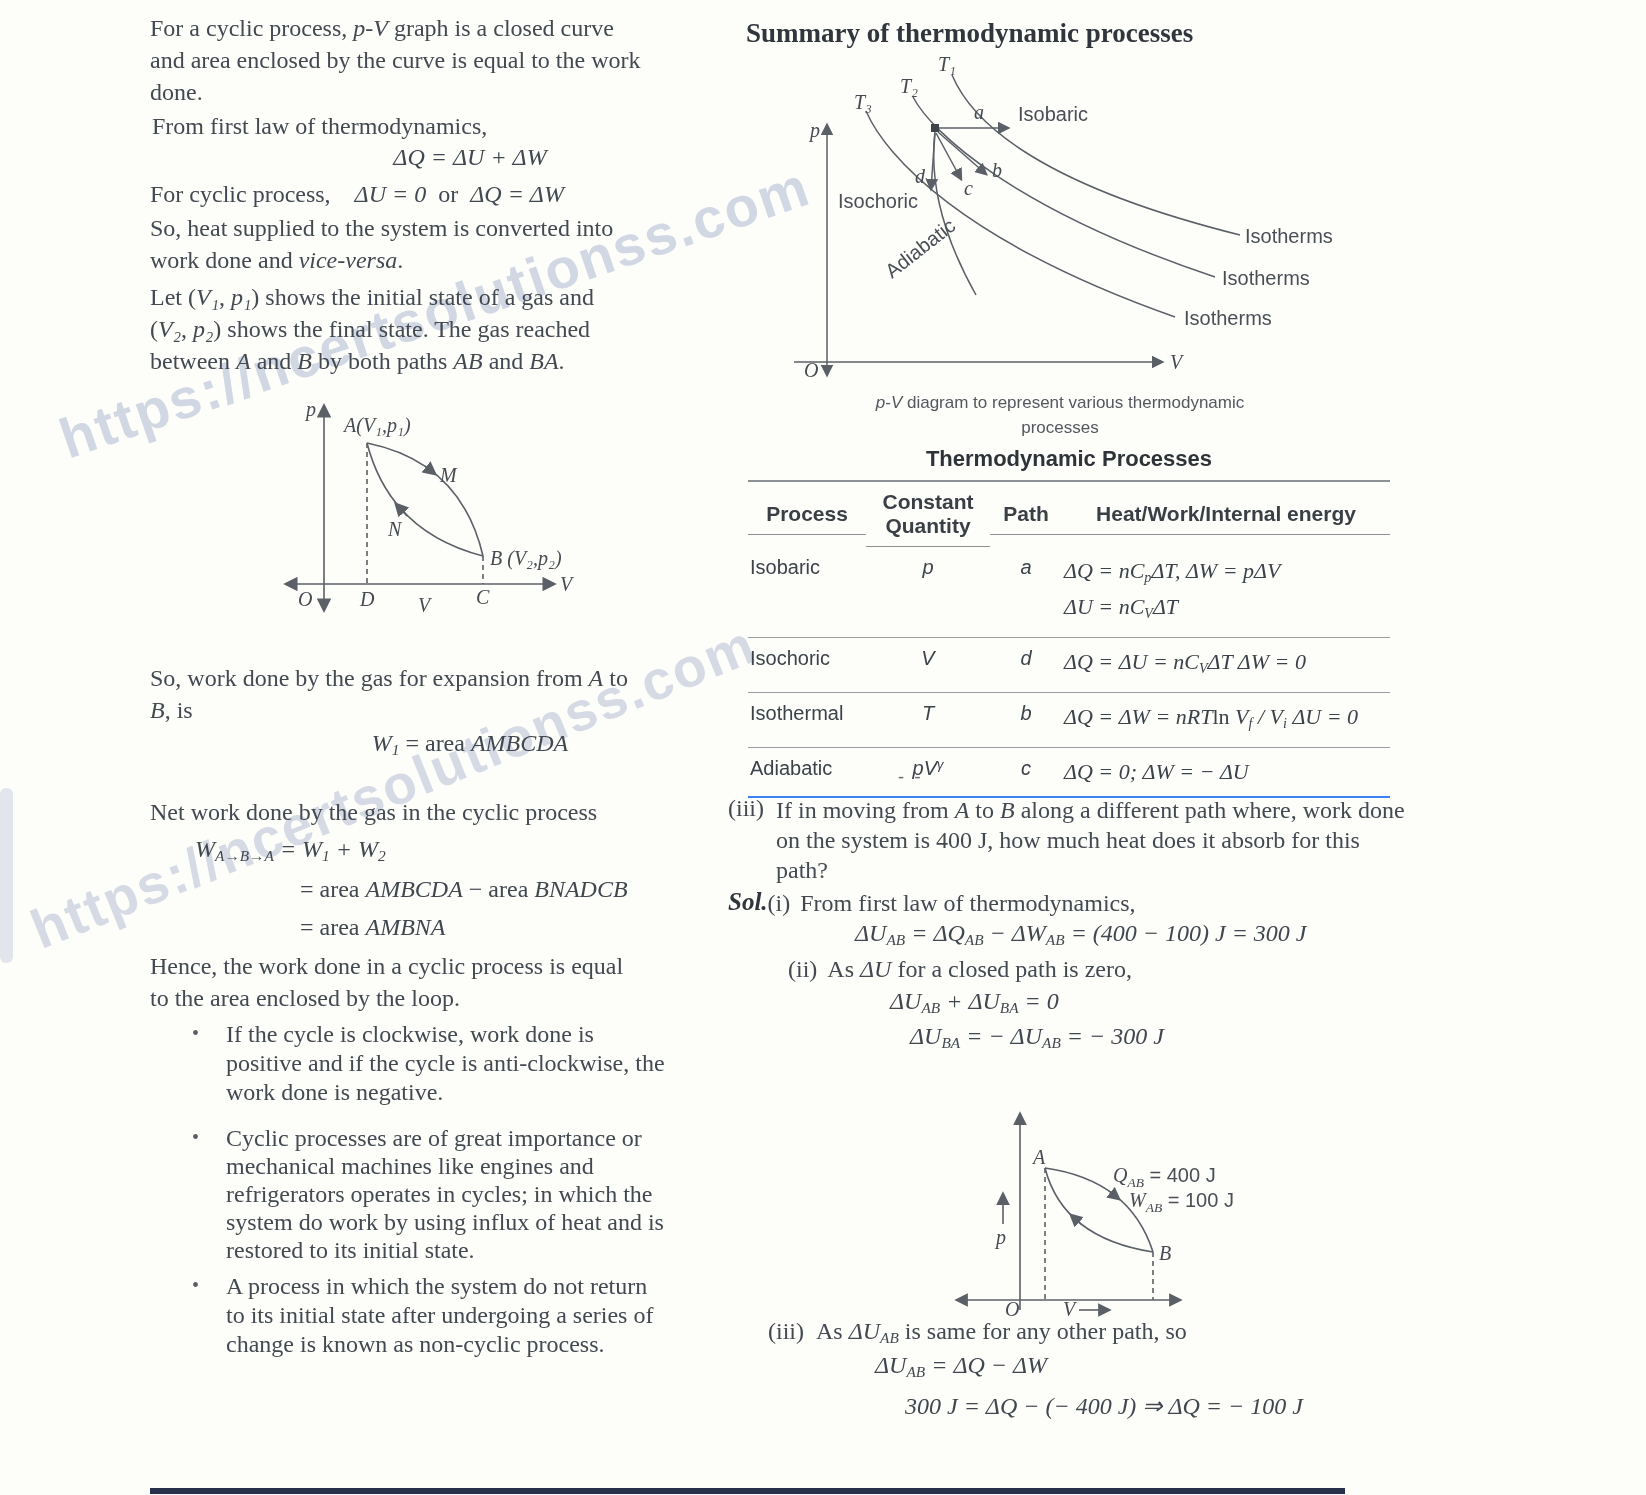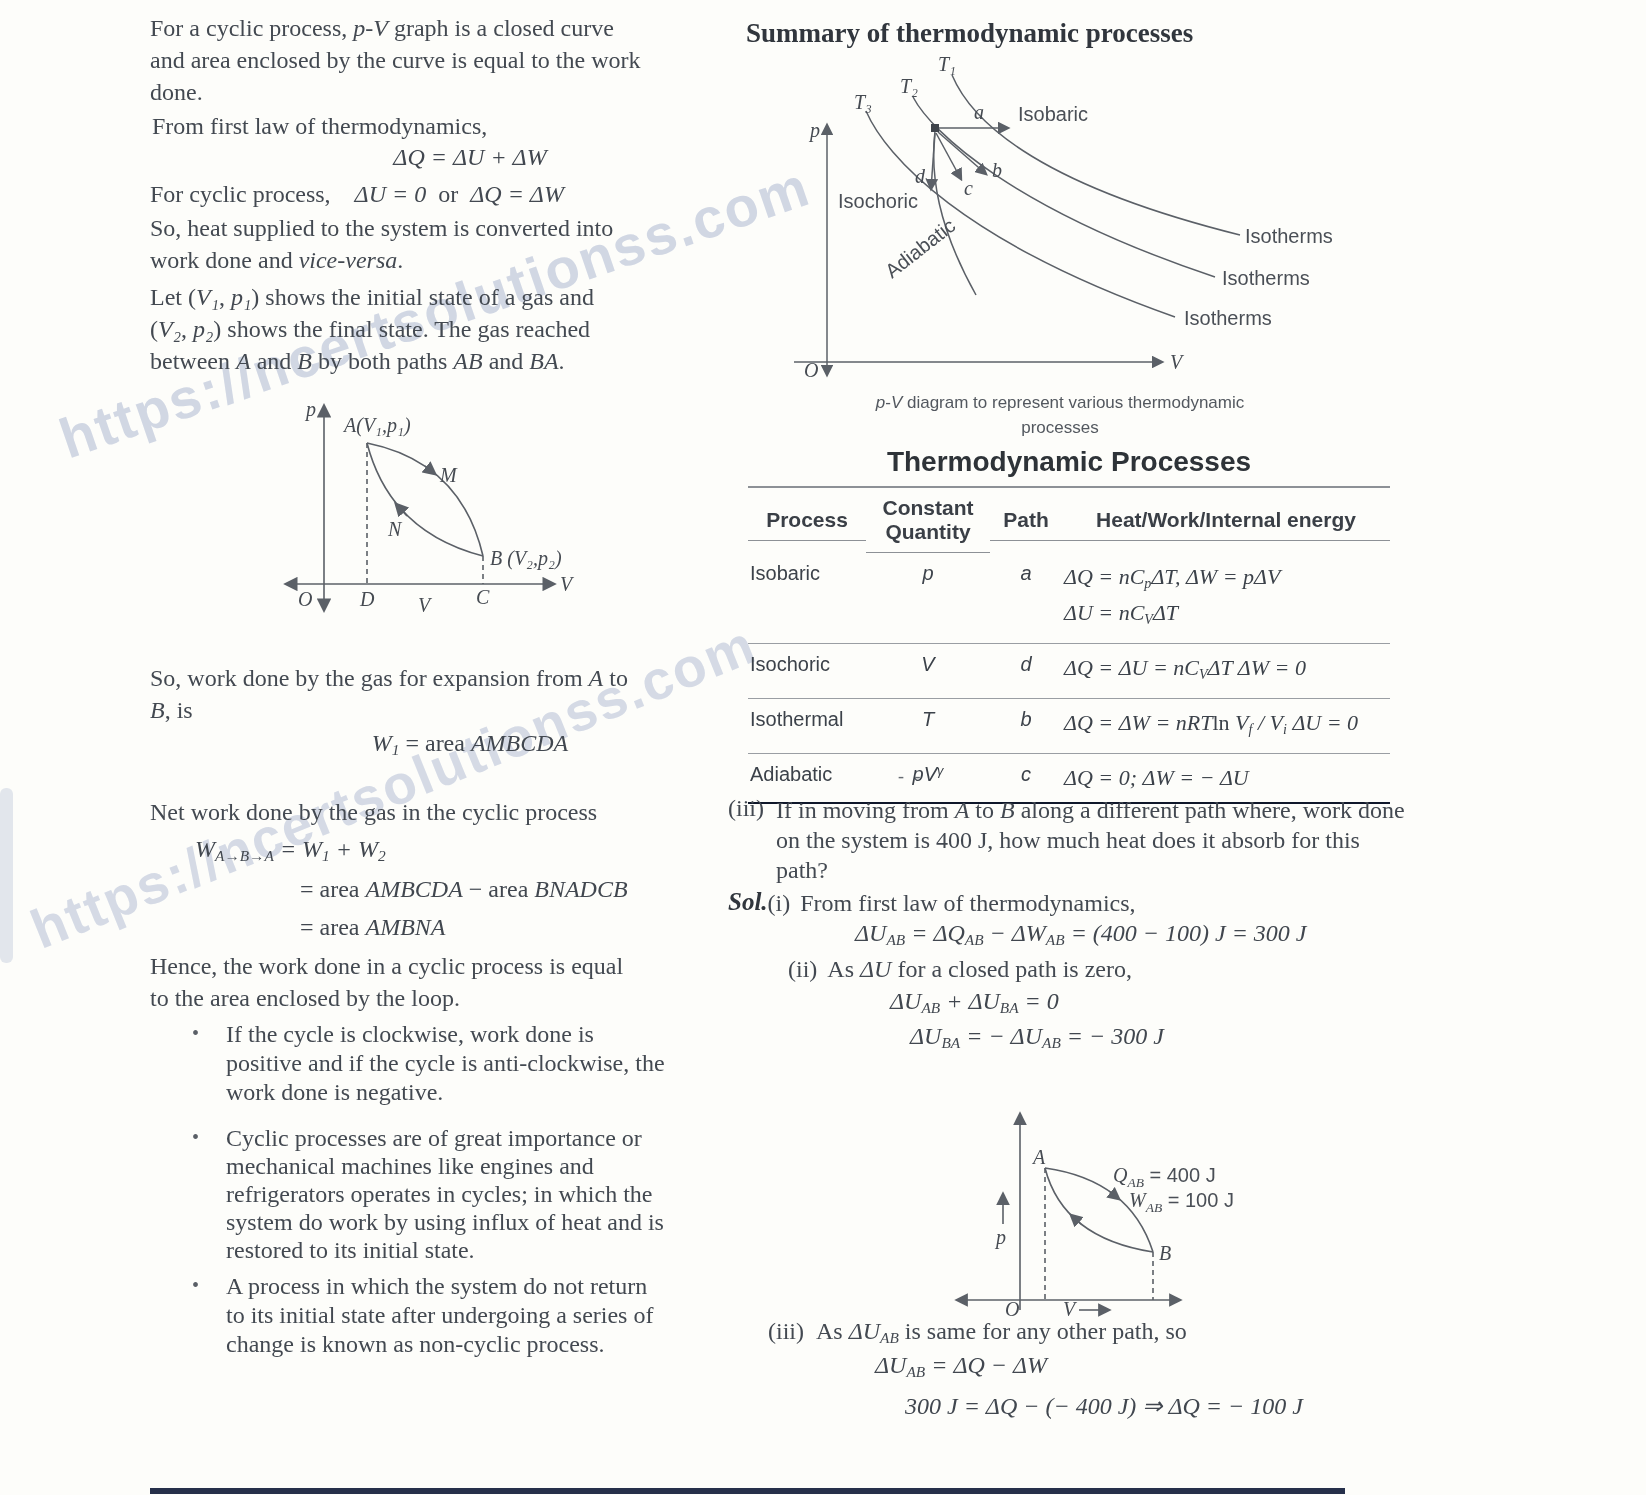--- a/index.html
+++ b/index.html
@@ -20,22 +20,22 @@
   .heading{font-size:27px;font-weight:bold;color:#31363d;}
   .bullet{display:flex;}
   .dot{width:34px;color:#5a5f66;font-size:20px;padding-top:2px;}
   
   .watermark{position:absolute;font-family:"Liberation Sans",sans-serif;font-weight:bold;white-space:nowrap;pointer-events:none;}
   .wm1{left:62px;top:408px;font-size:56px;letter-spacing:2px;transform:rotate(-19deg);transform-origin:0 50%;opacity:.55;}
   .wm2{left:34px;top:900px;font-size:55px;letter-spacing:2px;transform:rotate(-22deg);transform-origin:0 50%;opacity:.5;}
   .smudge{position:absolute;left:0;top:788px;width:13px;height:175px;background:#e2e6ec;border-radius:6px;}
   
   .ttable{position:absolute;left:748px;top:446px;width:642px;font-family:"Liberation Sans",sans-serif;}
-  .t-title{text-align:center;font-weight:bold;font-size:28px;color:#2e3338;padding-bottom:8px;}
-  .t-grid{display:grid;grid-template-columns:118px 124px 72px 1fr;border-top:2px solid #8d9196;border-bottom:2px solid #0f172a;}
+  .t-title{text-align:center;font-weight:bold;font-size:22px;color:#2e3338;padding-bottom:8px;}
+  .t-grid{display:grid;grid-template-columns:118px 124px 72px 1fr;border-top:2px solid #8d9196;border-bottom:2px solid #3b82f6;}
   .t-grid .th{font-weight:bold;font-size:21px;color:#3a3f46;text-align:center;padding:8px 2px;border-bottom:1.5px solid #8d9196;align-self:center;}
   .t-grid .td{font-size:20px;color:#3c424a;padding:9px 2px;border-bottom:1.5px solid #9a9ea3;}
   .t-grid .row-last{border-bottom:none;}
   .td.c{text-align:center;}
   .td .teq{font-family:"Liberation Serif",serif;font-size:22px;line-height:30px;white-space:pre;}
   
   .dlab{font-family:"Liberation Sans",sans-serif;font-size:20px;fill:#4a4f56;}
   .dit{font-family:"Liberation Serif",serif;font-style:italic;font-size:20px;fill:#464b52;}
   .ts{font-size:13.5px;}
   svg{overflow:visible;}

